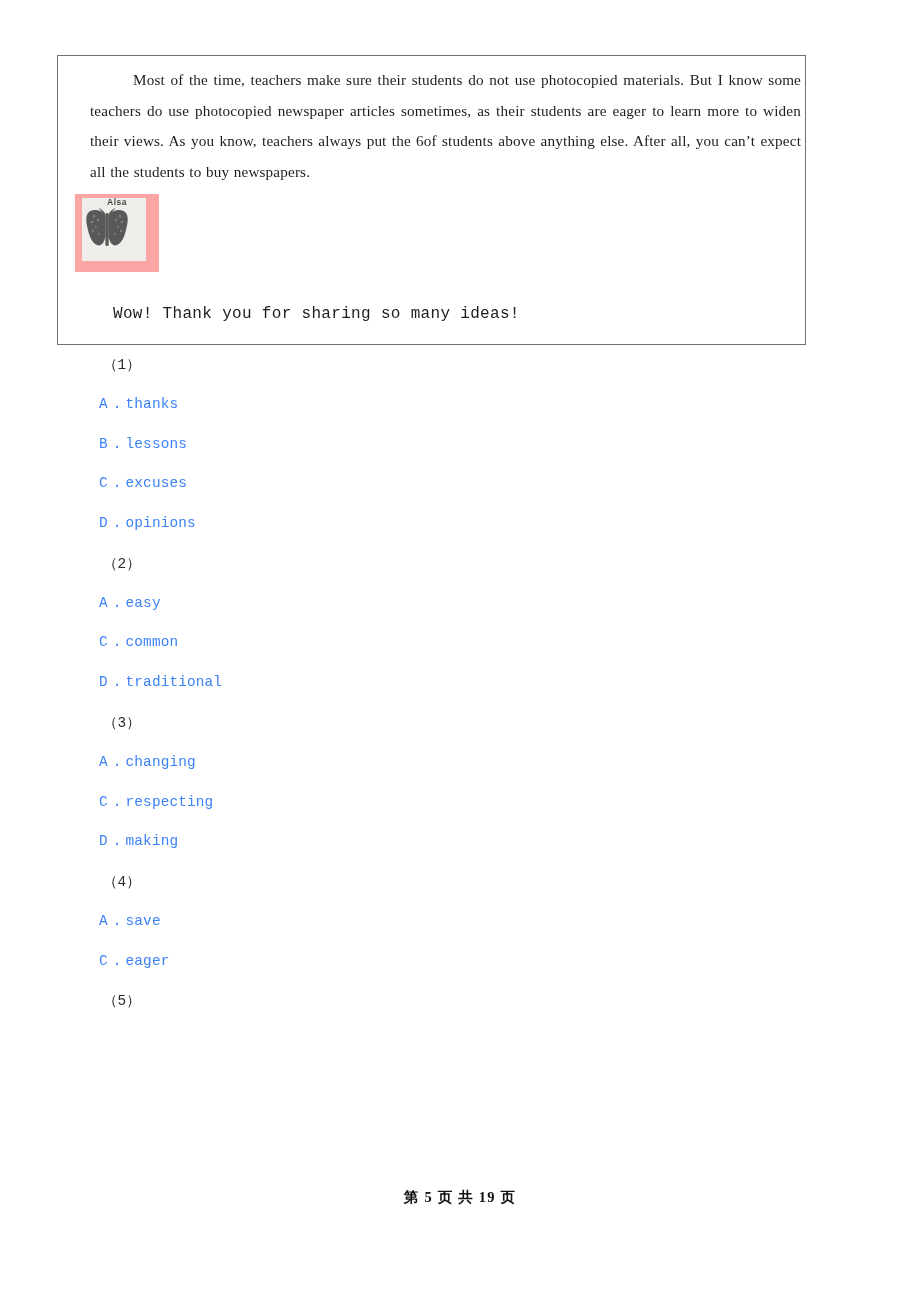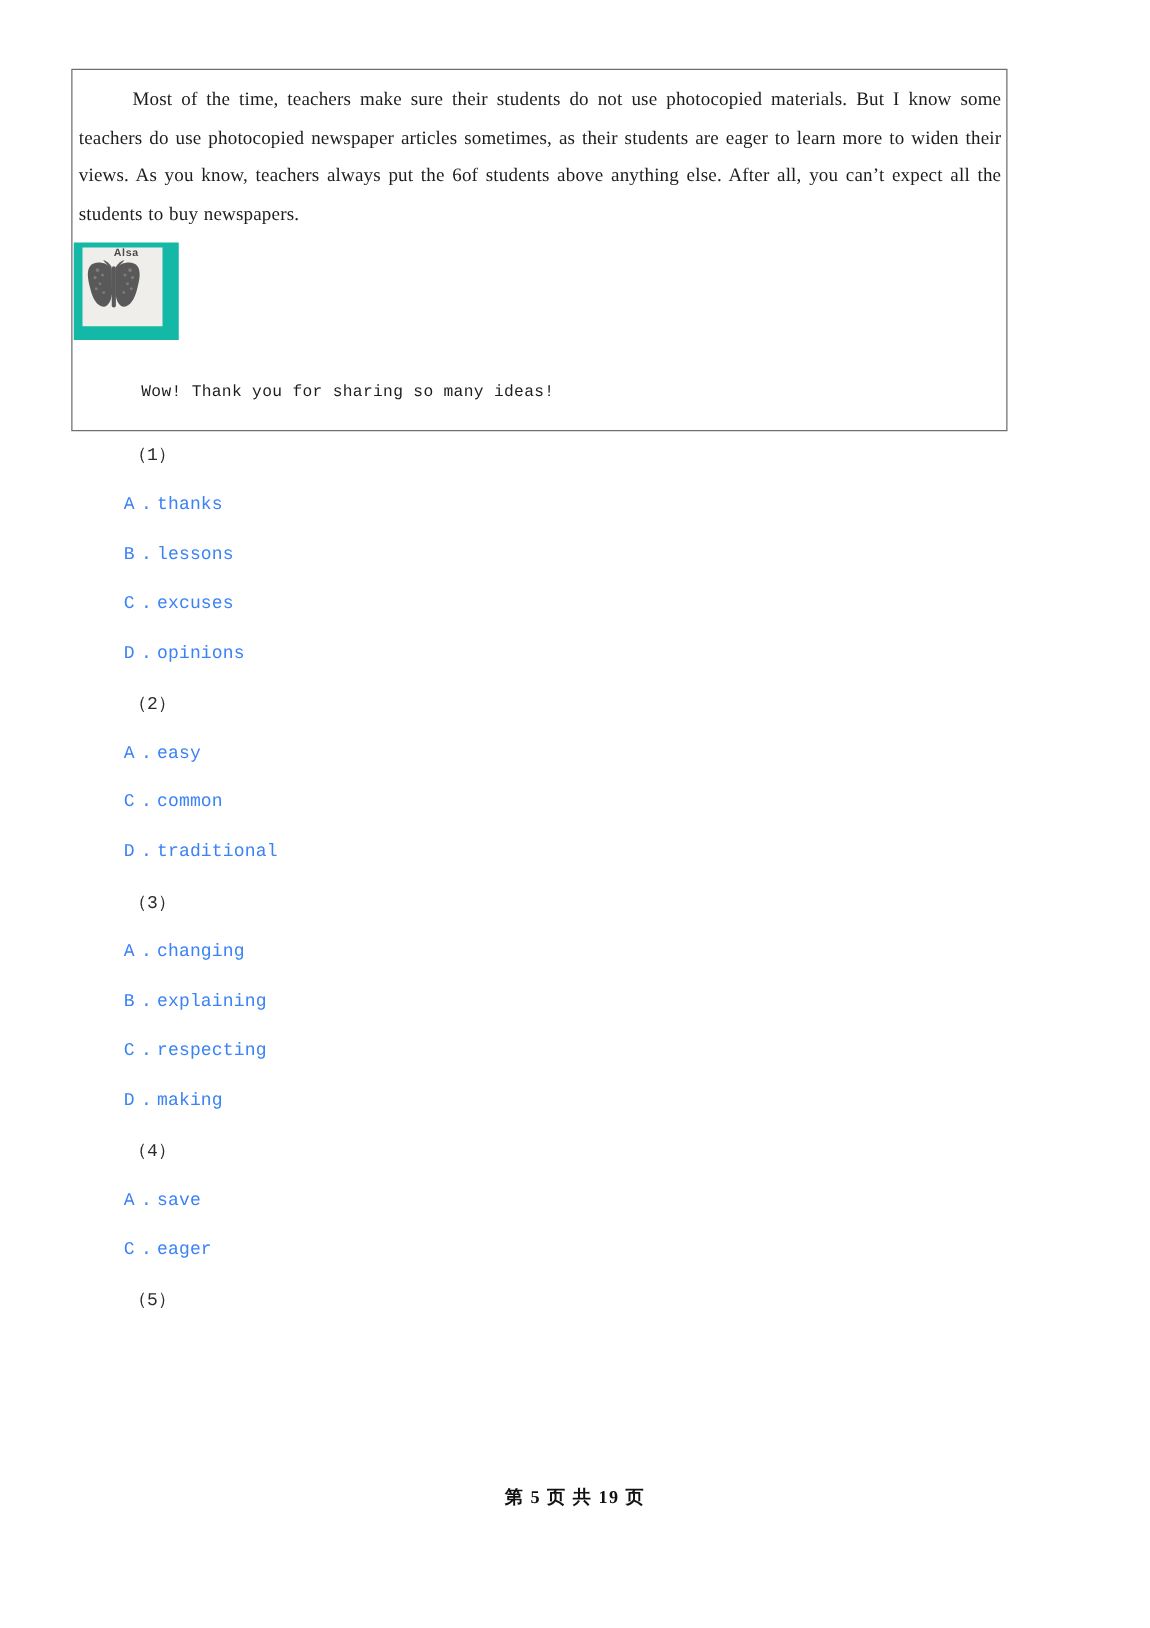--- a/index.html
+++ b/index.html
@@ -19,20 +19,21 @@
   
   .passage-box {
     position: absolute;
     left: 57px;
     top: 55px;
     width: 749px;
     height: 290px;
     box-sizing: border-box;
     border: 1px solid #6f6f6f;
     background: #ffffff;
+    padding-left: 27px;
   }
 
   .passage-text {
     font-family: "Liberation Serif", "DejaVu Serif", serif;
     font-size: 15.2px;
     line-height: 30.5px;
     color: #1d1d1d;
     padding: 9px 4px 0 5px;
     text-align: justify;
     text-justify: inter-word;
@@ -48,22 +49,23 @@
   .figure-wrap {
     position: absolute;
     left: 0px;
     top: 138px;
     padding-left: 1px;
   }
   .figure {
     position: relative;
     width: 84px;
     height: 78px;
-    background: #14b8a6;
+    background: #fca5a5;
     overflow: hidden;
+    margin-left: 16px;
   }
   .figure .inner-plate {
     position: absolute;
     left: 7px;
     top: 4px;
     width: 64px;
     height: 63px;
     background: #efeeea;
   }
   .figure .fig-label {
@@ -88,21 +90,21 @@
     filter: blur(0.25px);
   }
 
   
   .closing-line {
     position: absolute;
     left: 0;
     top: 248px;
     width: 100%;
     font-family: "Liberation Mono", "DejaVu Sans Mono", monospace;
-    font-size: 13px;
+    font-size: 16px;
     line-height: 20px;
     color: #1d1d1d;
     padding-left: 55px;
     box-sizing: border-box;
     letter-spacing: 0.02em;
   }
 
   
   .questions {
     position: absolute;
@@ -225,23 +227,20 @@
       <span class="opt-letter">D</span><span class="opt-sep">.</span><span>traditional</span>
     </div>
   </div>
 
   <div class="question-block">
     <div class="q-number">（3）</div>
     <div class="q-option">
       <span class="opt-letter">A</span><span class="opt-sep">.</span><span>changing</span>
     </div>
     <div class="q-option">
-      <span class="opt-letter">B</span><span class="opt-sep">.</span><span>explaining</span>
-    </div>
-    <div class="q-option">
       <span class="opt-letter">C</span><span class="opt-sep">.</span><span>respecting</span>
     </div>
     <div class="q-option">
       <span class="opt-letter">D</span><span class="opt-sep">.</span><span>making</span>
     </div>
   </div>
 
   <div class="question-block">
     <div class="q-number">（4）</div>
     <div class="q-option">

